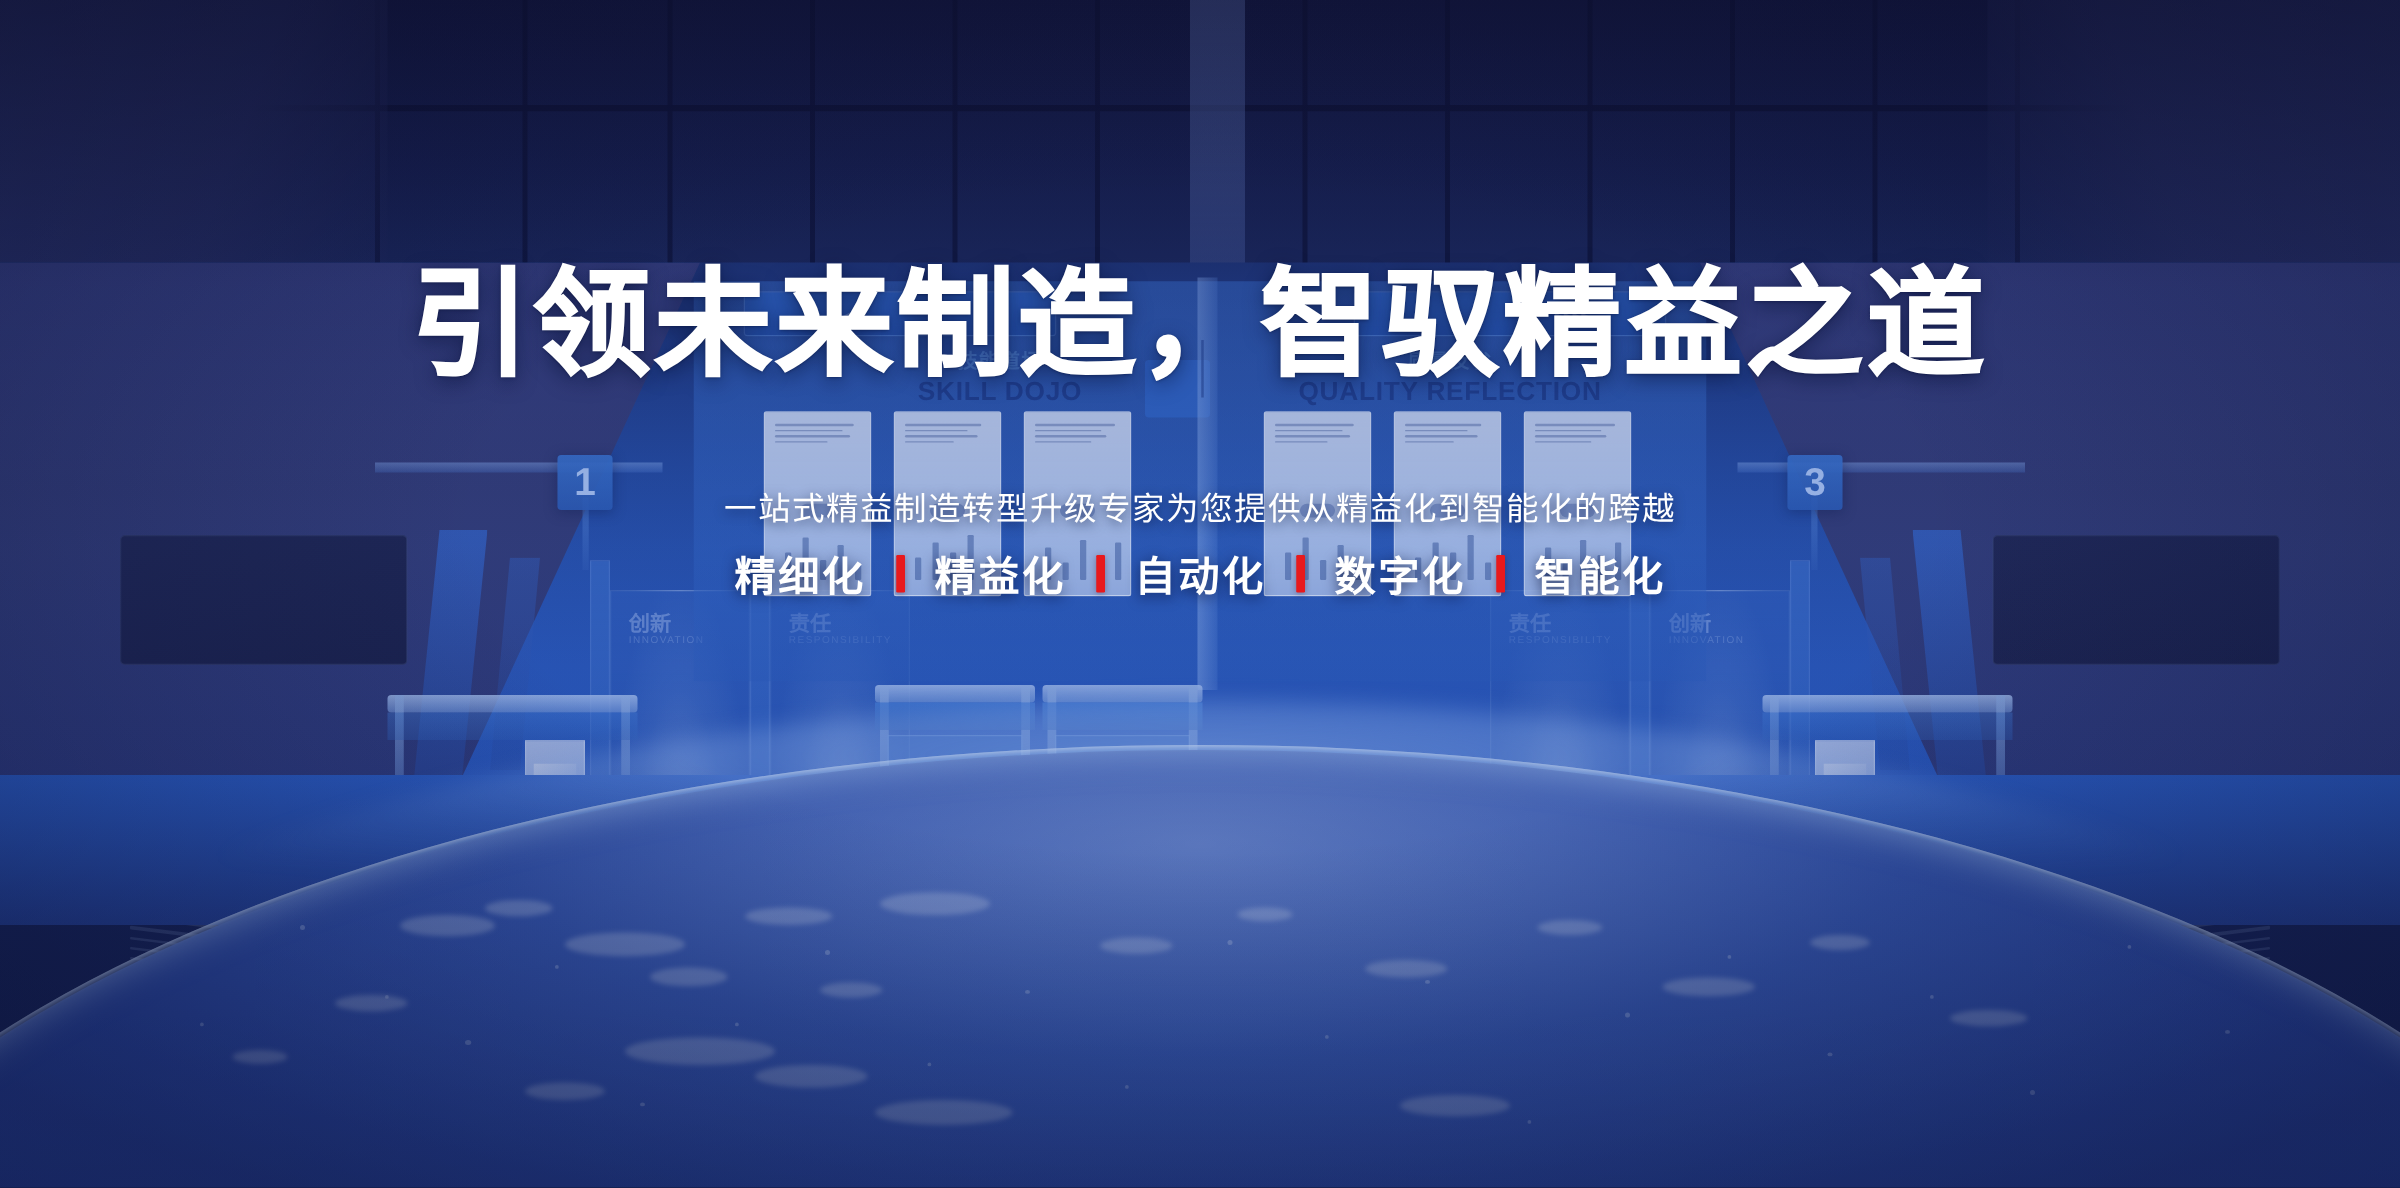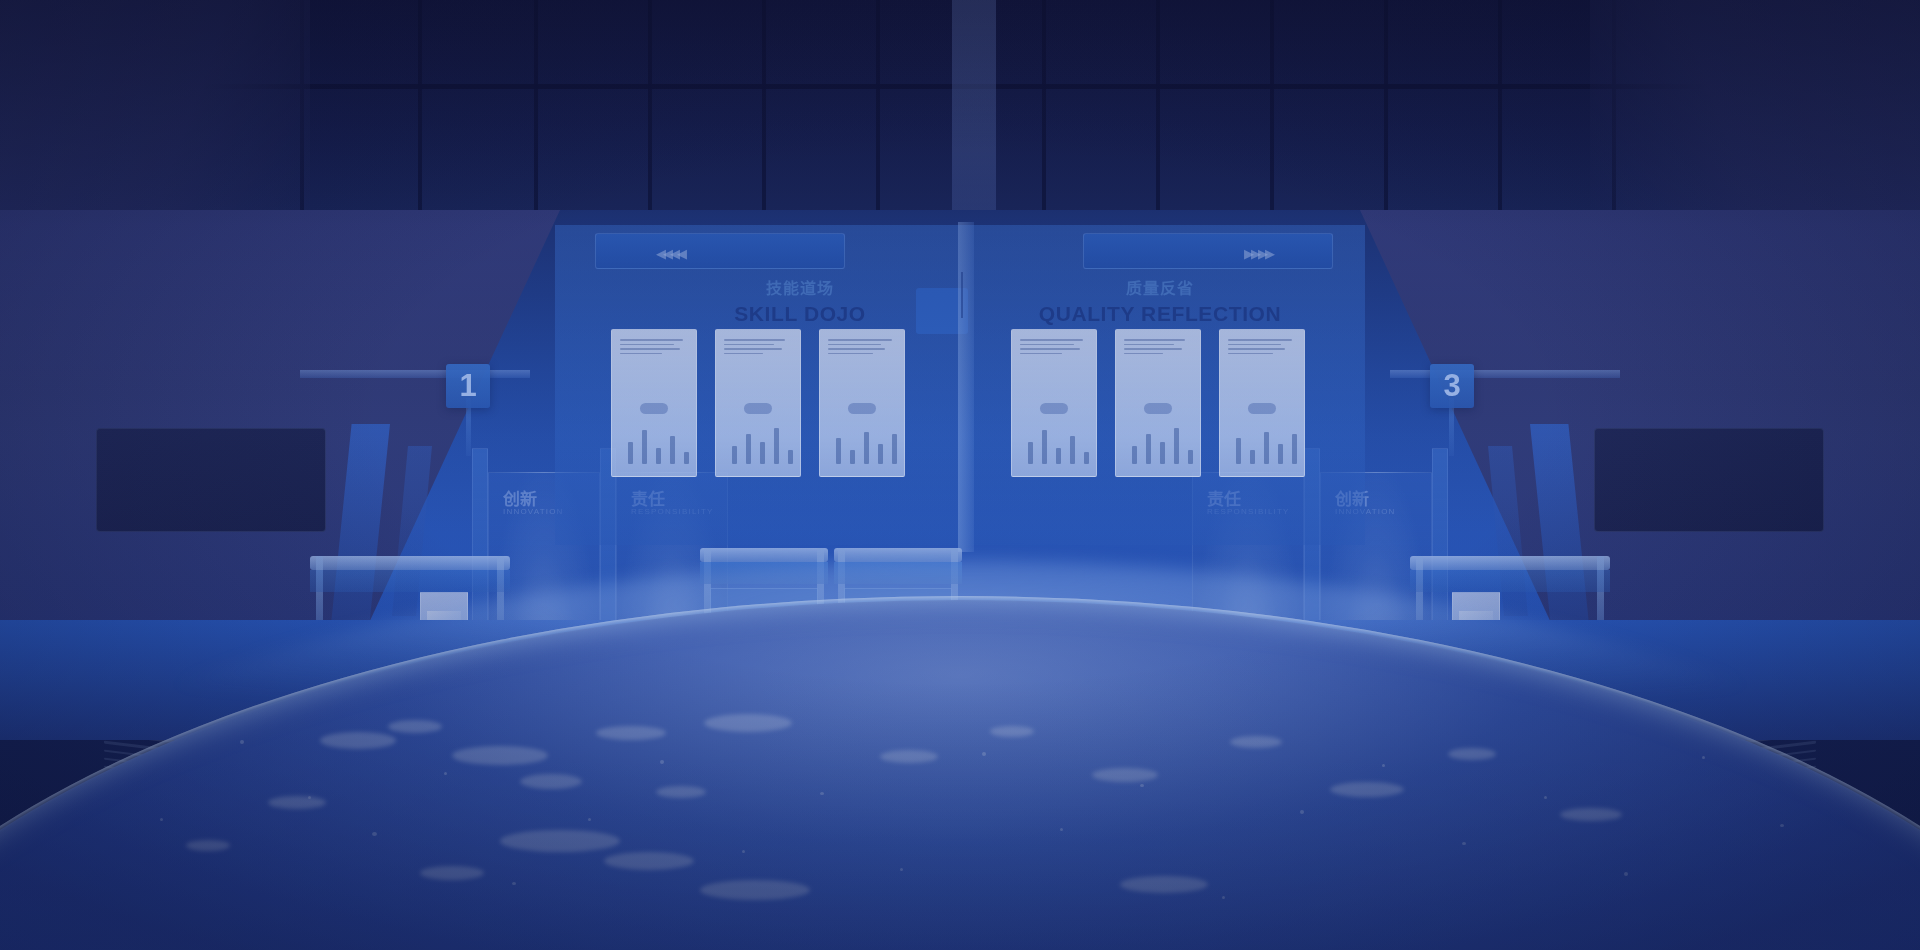--- a/index.html
+++ b/index.html
@@ -670,18 +670,31 @@
       <i style="left:160px;top:118px;width:3px;height:3px"></i>
       <i style="left:1780px;top:124px;width:4px;height:3px"></i>
     </div>
 
     <div class="tint"></div>
     <div class="vignette"></div>
   </div>
 
   <div class="content">
 
-
-
+    <h1 class="headline">引领未来制造，智驭精益之道</h1>
+
+    <p class="subline">一站式精益制造转型升级专家为您提供从精益化到智能化的跨越</p>
+
+    <div class="keywords">
+      <span class="kw">精细化</span>
+      <span class="kwsep"></span>
+      <span class="kw">精益化</span>
+      <span class="kwsep"></span>
+      <span class="kw">自动化</span>
+      <span class="kwsep"></span>
+      <span class="kw">数字化</span>
+      <span class="kwsep"></span>
+      <span class="kw">智能化</span>
+    </div>
 
 
   </div>
 </div>
 
 </body></html>

